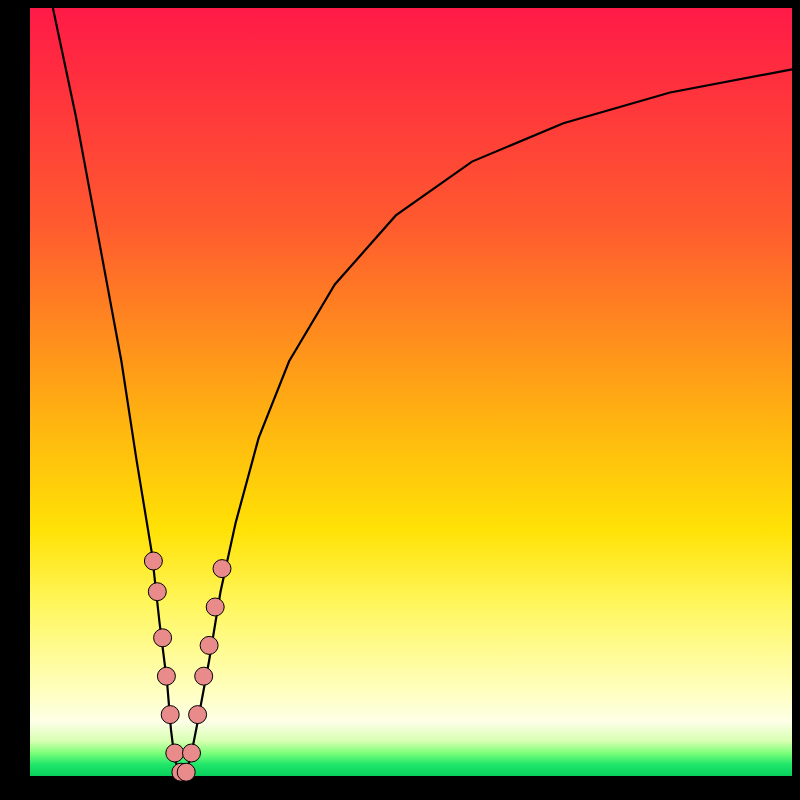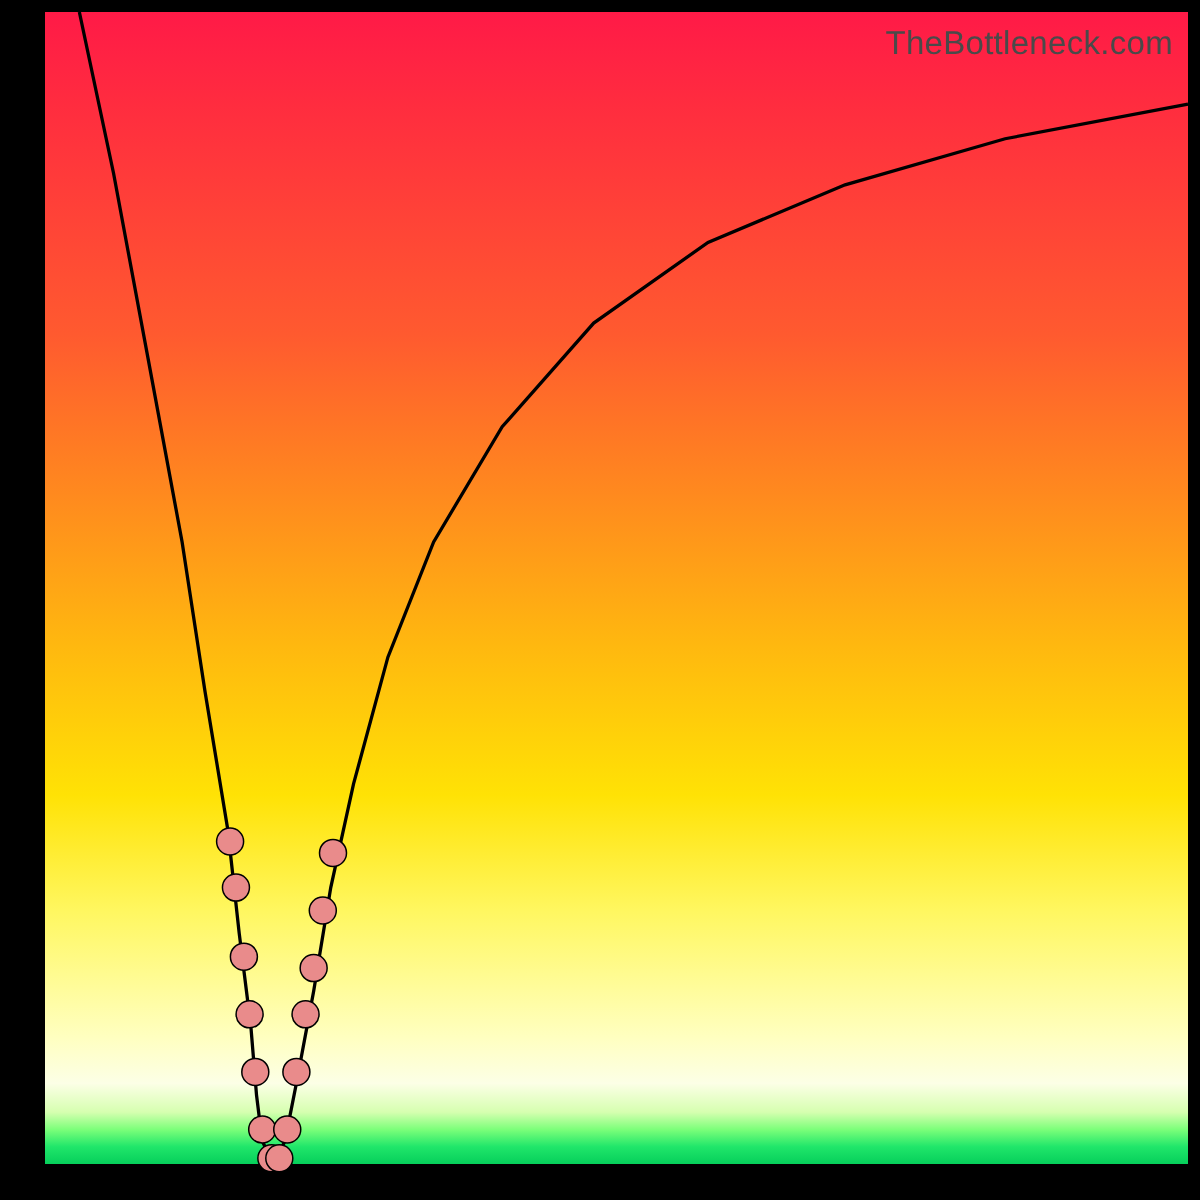--- a/index.html
+++ b/index.html
@@ -58,21 +58,20 @@
     width: 762px;
     height: 768px;
     overflow: visible;
   }
 </style>
 </head>
 <body>
 
 <div class="frame">
   <div class="plot">
-    <div class="watermark">TheBottleneck.com</div>
     <svg class="curve" viewBox="0 0 762 768" preserveAspectRatio="none">
       <path fill="none" stroke="#000" stroke-width="2.2" d="M22.9 0.0 L45.7 107.5 L68.6 230.4 L91.4 353.3 L106.7 453.1 L121.9 545.3 L129.5 614.4 L137.2 675.8 L141.0 721.9 L144.8 752.6 L152.4 768.0 L160.0 752.6 L167.6 714.2 L179.1 652.8 L190.5 583.7 L205.7 514.6 L228.6 430.1 L259.1 353.3 L304.8 276.5 L365.8 207.4 L442.0 153.6 L533.4 115.2 L640.1 84.5 L762.0 61.4"></path>
       <g>
           <circle cx="123.4" cy="553.0" r="9" fill="#e98b8b" stroke="#000000" stroke-width="1"></circle>
           <circle cx="127.3" cy="583.7" r="9" fill="#e98b8b" stroke="#000000" stroke-width="1"></circle>
           <circle cx="132.6" cy="629.8" r="9" fill="#e98b8b" stroke="#000000" stroke-width="1"></circle>
           <circle cx="136.4" cy="668.2" r="9" fill="#e98b8b" stroke="#000000" stroke-width="1"></circle>
           <circle cx="140.2" cy="706.6" r="9" fill="#e98b8b" stroke="#000000" stroke-width="1"></circle>
           <circle cx="144.8" cy="745.0" r="9" fill="#e98b8b" stroke="#000000" stroke-width="1"></circle>
           <circle cx="150.9" cy="764.2" r="9" fill="#e98b8b" stroke="#000000" stroke-width="1"></circle>

